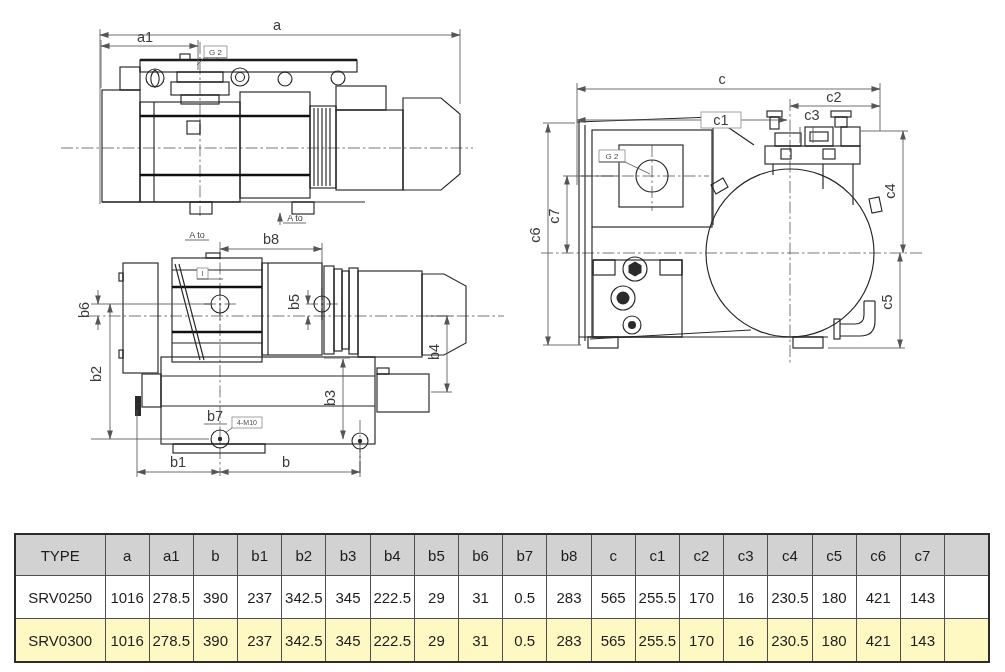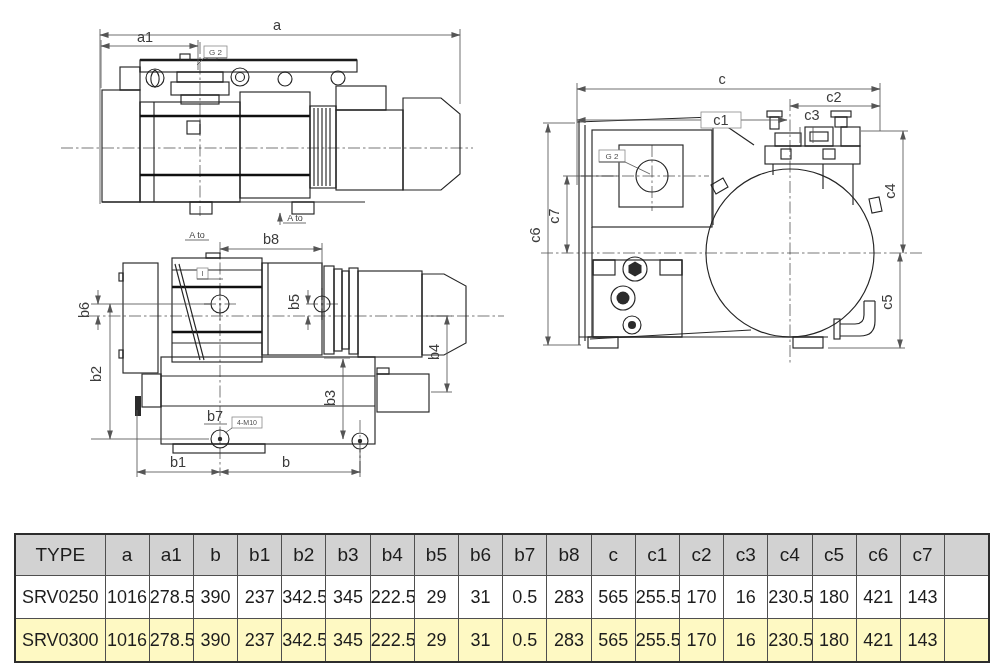--- a/index.html
+++ b/index.html
@@ -13,22 +13,22 @@
   .c{fill:none;stroke:#3c3c3c;stroke-width:0.7;stroke-dasharray:12 3 2.5 3;}
   .dim{fill:none;stroke:#555555;stroke-width:0.85;}
   line.dim{stroke:#555555;stroke-width:0.85;}
   .dark{fill:#2b2b2b;stroke:none;}
   .dtext{font-size:14.5px;fill:#3c3c3c;}
   .stext{font-size:8px;fill:#4a4a4a;}
   table.dims{position:absolute;left:14px;top:533px;width:976px;border-collapse:collapse;
              table-layout:fixed;border:2px solid #2d2d2d;background:#fff;}
   .dims th,.dims td{border:1px solid #4f4f4f;text-align:center;vertical-align:middle;
                     overflow:hidden;white-space:nowrap;padding:0;}
-  .dims th{height:40px;font-size:19px;font-weight:400;color:#1d1d1d;}
-  .dims td{height:42px;font-size:18px;color:#1d1d1d;}
+  .dims th{height:40px;font-size:15px;font-weight:400;color:#1d1d1d;}
+  .dims td{height:42px;font-size:15px;color:#1d1d1d;}
 </style>
 </head>
 <body>
 
 <div class="stage">
 
   <svg class="drw" style="left:55px;top:18px" width="430" height="212" viewBox="0 0 430 212">
     <defs>
       <marker id="ar1" viewBox="0 0 10 8" refX="9.5" refY="4" markerWidth="11" markerHeight="8.5" orient="auto-start-reverse">
           <path d="M0,0.8 L10,4 L0,7.2 Z" fill="#555"></path>

